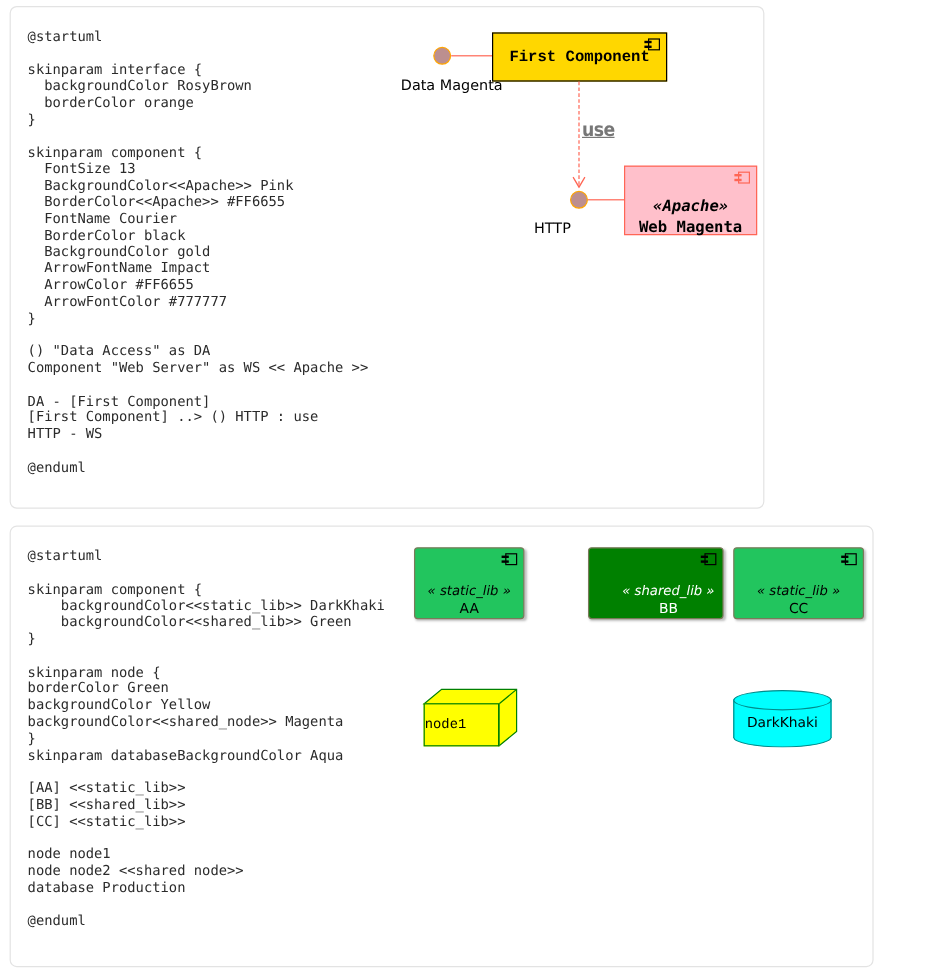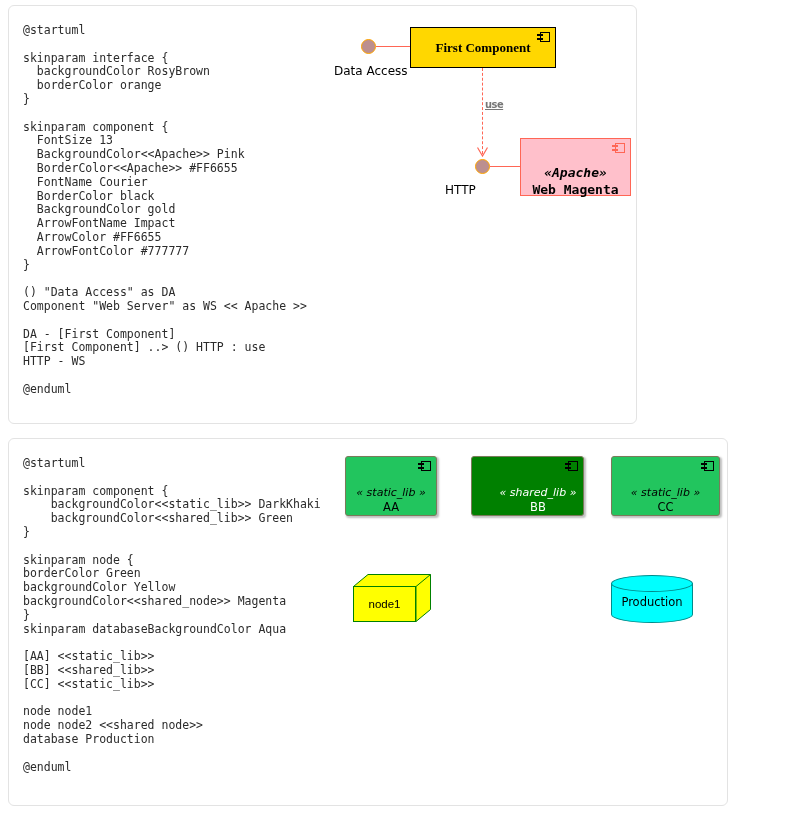--- a/index.html
+++ b/index.html
@@ -93,21 +93,21 @@
     background: transparent;
   }
   .comp-icon .tab.t1 { top: 1.5px; }
   .comp-icon .tab.t2 { top: 5.5px; }
 
   
   #comp-first {
     left: 401px; top: 21px; width: 146px; height: 41px;
     background: #FFD700;
     border: 1px solid #000000;
-    font-family: Liberation Serif, serif;
+    font-family: Liberation Mono, monospace;
     font-size: 13px;
     color: #000;
     font-weight: bold;
   }
 
   
   #comp-ws {
     left: 511px; top: 132px; width: 111px; height: 58px;
     background: #FFC0CB;
     border: 1px solid #FF6655;
@@ -162,21 +162,21 @@
     width: 11px;
     height: 10px;
   }
   .arrow-head svg { display: block; }
 
   #arrow-use { left: 468px; top: 141px; }
 
   .edge-label {
     position: absolute;
     font-family: "DejaVu Sans Condensed", "Liberation Sans Narrow", "DejaVu Sans", sans-serif;
-    font-size: 11px;
+    font-size: 16px;
     font-weight: bold;
     color: #777777;
     letter-spacing: -0.5px;
     white-space: nowrap;
     text-decoration: underline;
   }
   #label-use { left: 476px; top: 92px; }
 
   
   .comp2 {
@@ -188,39 +188,39 @@
     line-height: 15px;
     box-shadow: 1.5px 1.5px 2px rgba(0,0,0,0.25);
   }
   .comp2 .comp-stereo { font-size: 11px; }
   .khaki { background: #22c55e; }
   .greenbg { background: #008000; }
   .greenbg .comp-name { color: #ffffff; text-align: right; }
   .greenbg .comp-stereo { color: #ffffff; }
 
   #comp-aa { left: 345px; top: 456px; width: 92px; height: 60px; }
-  #comp-bb { left: 471px; top: 456px; width: 113px; height: 60px; padding-left: 21px; }
+  #comp-bb { left: 490px; top: 456px; width: 113px; height: 60px; padding-left: 21px; }
   #comp-cc { left: 611px; top: 456px; width: 109px; height: 60px; }
 
   
   .node3d {
     position: absolute;
   }
   .node3d .face {
     position: absolute;
     left: 0;
     box-sizing: border-box;
     background: #FFFF00;
     border: 1px solid #008000;
     display: flex;
     flex-direction: column;
-    align-items: center;
+    align-items: flex-start;
     justify-content: center;
     text-align: center;
-    font-family: Liberation Sans, sans-serif;
+    font-family: Liberation Mono, monospace;
     font-size: 11.5px;
     color: #000;
     line-height: 15px;
   }
   .node3d svg.top-side {
     position: absolute;
     left: 0;
     top: 0;
     overflow: visible;
   }
@@ -305,21 +305,21 @@
 
 DA - [First Component]
 [First Component] ..&gt; () HTTP : use
 HTTP - WS
 
 @enduml</pre>
 
     <div class="diagram">
 
       <div class="interface-circle" id="iface-da"></div>
-      <div class="interface-label" id="iface-da-label">Data Access</div>
+      <div class="interface-label" id="iface-da-label">Data Magenta</div>
 
       <div class="link-solid" id="link-da-first"></div>
 
       <div class="component" id="comp-first">
         <span class="comp-icon">
           <span class="body"></span>
             <span class="tab t1"></span>
             <span class="tab t2"></span>
         </span>
         <span class="comp-name">First Component</span>
@@ -419,18 +419,18 @@
       <div class="face">
         <span class="comp-name">node1</span>
       </div>
     </div>
 
 
     <div id="db-production">
       <div class="cyl-body"></div>
       <div class="cyl-bottom"></div>
       <div class="cyl-top"></div>
-      <div class="cyl-label">Production</div>
+      <div class="cyl-label">DarkKhaki</div>
     </div>
 
   </div>
 
 </div>
 
 </body></html>

